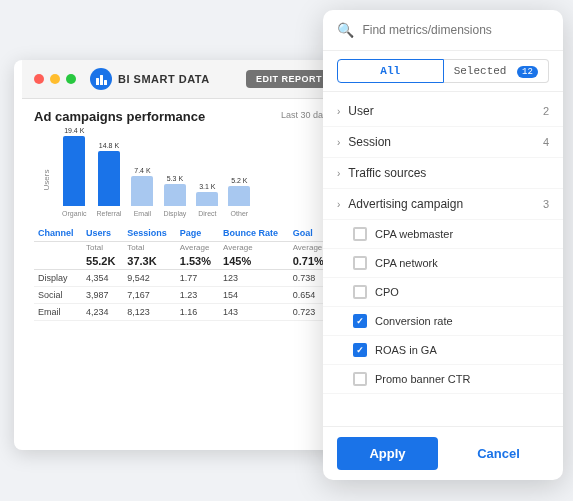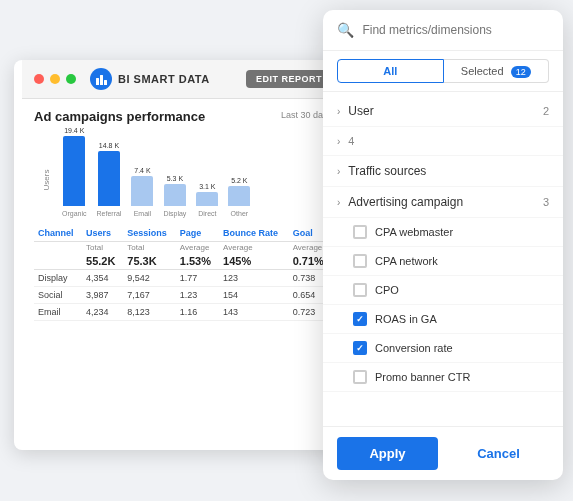--- a/index.html
+++ b/index.html
@@ -203,20 +203,21 @@
     }
     .tab-btn {
       flex: 1;
       padding: 5px 8px;
       font-size: 11px;
       border: 1px solid #ddd;
       background: #fff;
       cursor: pointer;
       font-weight: 500;
       color: #555;
+      font-family: Liberation Mono, monospace;
     }
     .tab-btn:first-child { border-radius: 4px 0 0 4px; }
     .tab-btn:last-child { border-radius: 0 4px 4px 0; border-left: none; }
     .tab-btn.active {
       background: #fff;
       border-color: #1a73e8;
       color: #1a73e8;
       font-weight: 600;
     }
     .tab-badge {
@@ -392,21 +393,21 @@
           <td></td>
           <td>Total</td>
           <td>Total</td>
           <td>Average</td>
           <td>Average</td>
           <td>Average</td>
         </tr>
         <tr class="total-row">
           <td></td>
           <td>55.2K</td>
-          <td>75.3K</td>
+          <td>37.3K</td>
           <td>1.53%</td>
           <td>145%</td>
           <td>0.71%</td>
         </tr>
       </thead>
       <tbody id="table-body">
       <tr class="data-row">
             <td>Display</td>
             <td>4,354</td>
             <td>9,542</td>
@@ -452,20 +453,21 @@
   </div>
 
   <div class="metrics-list" id="metrics-list">
   <div class="category-row">
         <span class="chevron-icon">›</span>
         <span class="category-label">User</span>
         <span class="category-count">2</span>
       </div>
       <div class="category-row">
         <span class="chevron-icon">›</span>
+        <span class="category-label">Session</span>
         <span class="category-count">4</span>
       </div>
       <div class="category-row">
         <span class="chevron-icon">›</span>
         <span class="category-label">Traffic sources</span>
       </div>
       <div class="category-row">
         <span class="chevron-icon">›</span>
         <span class="category-label">Advertising campaign</span>
         <span class="category-count">3</span>
@@ -477,25 +479,25 @@
       <div class="metric-item">
         <div class="checkbox"></div>
         <span class="metric-label">CPA network</span>
       </div>
       <div class="metric-item">
         <div class="checkbox"></div>
         <span class="metric-label">CPO</span>
       </div>
       <div class="metric-item">
         <div class="checkbox checked"></div>
-        <span class="metric-label">ROAS in GA</span>
+        <span class="metric-label">Conversion rate</span>
       </div>
       <div class="metric-item">
         <div class="checkbox checked"></div>
-        <span class="metric-label">Conversion rate</span>
+        <span class="metric-label">ROAS in GA</span>
       </div>
       <div class="metric-item">
         <div class="checkbox"></div>
         <span class="metric-label">Promo banner CTR</span>
       </div>
     </div>
 
   <div class="panel-footer">
     <button class="apply-btn">Apply</button>
     <button class="cancel-btn">Cancel</button>

